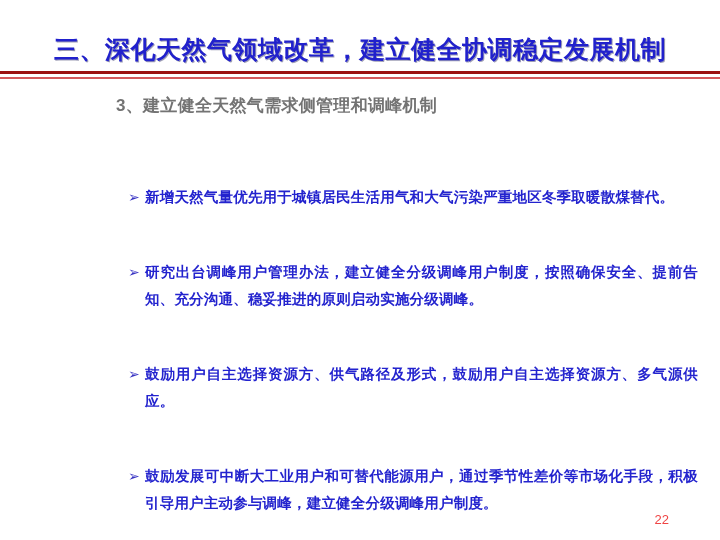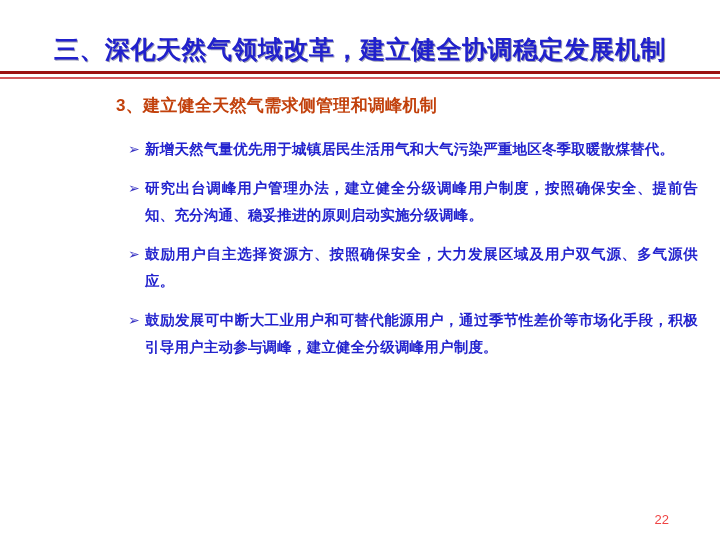--- a/index.html
+++ b/index.html
@@ -60,21 +60,21 @@
     background: #D4595C;
   }
 
   
   .subtitle {
     position: absolute;
     left: 116px;
     top: 94px;
     font-size: 17px;
     font-weight: bold;
-    color: #c2410c;
+    color: #737373;
     letter-spacing: 0.3px;
     line-height: 24px;
     white-space: nowrap;
   }
 
   
   .bullet-list {
     position: absolute;
     left: 128px;
     top: 136px;
@@ -99,20 +99,21 @@
     left: 0;
     top: 0;
     width: 14px;
     font-size: 14px;
     line-height: 27px;
     color: #3A35C4;
     font-family: "DejaVu Sans", sans-serif;
   }
   .bullet-text {
     display: block;
+    margin-top: 48px;
   }
 
   
   .page-number {
     position: absolute;
     right: 18px;
     bottom: 12px;
     font-size: 13px;
     color: #ef4444;
     font-family: "Liberation Sans", sans-serif;
@@ -140,21 +141,21 @@
       <span class="bullet-text">新增天然气量优先用于城镇居民生活用气和大气污染严重地区冬季取暖散煤替代。</span>
     </div>
 
     <div class="bullet-item">
       <span class="bullet-marker">➢</span>
       <span class="bullet-text">研究出台调峰用户管理办法，建立健全分级调峰用户制度，按照确保安全、提前告知、充分沟通、稳妥推进的原则启动实施分级调峰。</span>
     </div>
 
     <div class="bullet-item">
       <span class="bullet-marker">➢</span>
-      <span class="bullet-text">鼓励用户自主选择资源方、按照确保安全，大力发展区域及用户双气源、多气源供应。</span>
+      <span class="bullet-text">鼓励用户自主选择资源方、供气路径及形式，鼓励用户自主选择资源方、多气源供应。</span>
     </div>
 
     <div class="bullet-item">
       <span class="bullet-marker">➢</span>
       <span class="bullet-text">鼓励发展可中断大工业用户和可替代能源用户，通过季节性差价等市场化手段，积极引导用户主动参与调峰，建立健全分级调峰用户制度。</span>
     </div>
 
   </div>
 
   <div class="page-number">22</div>

